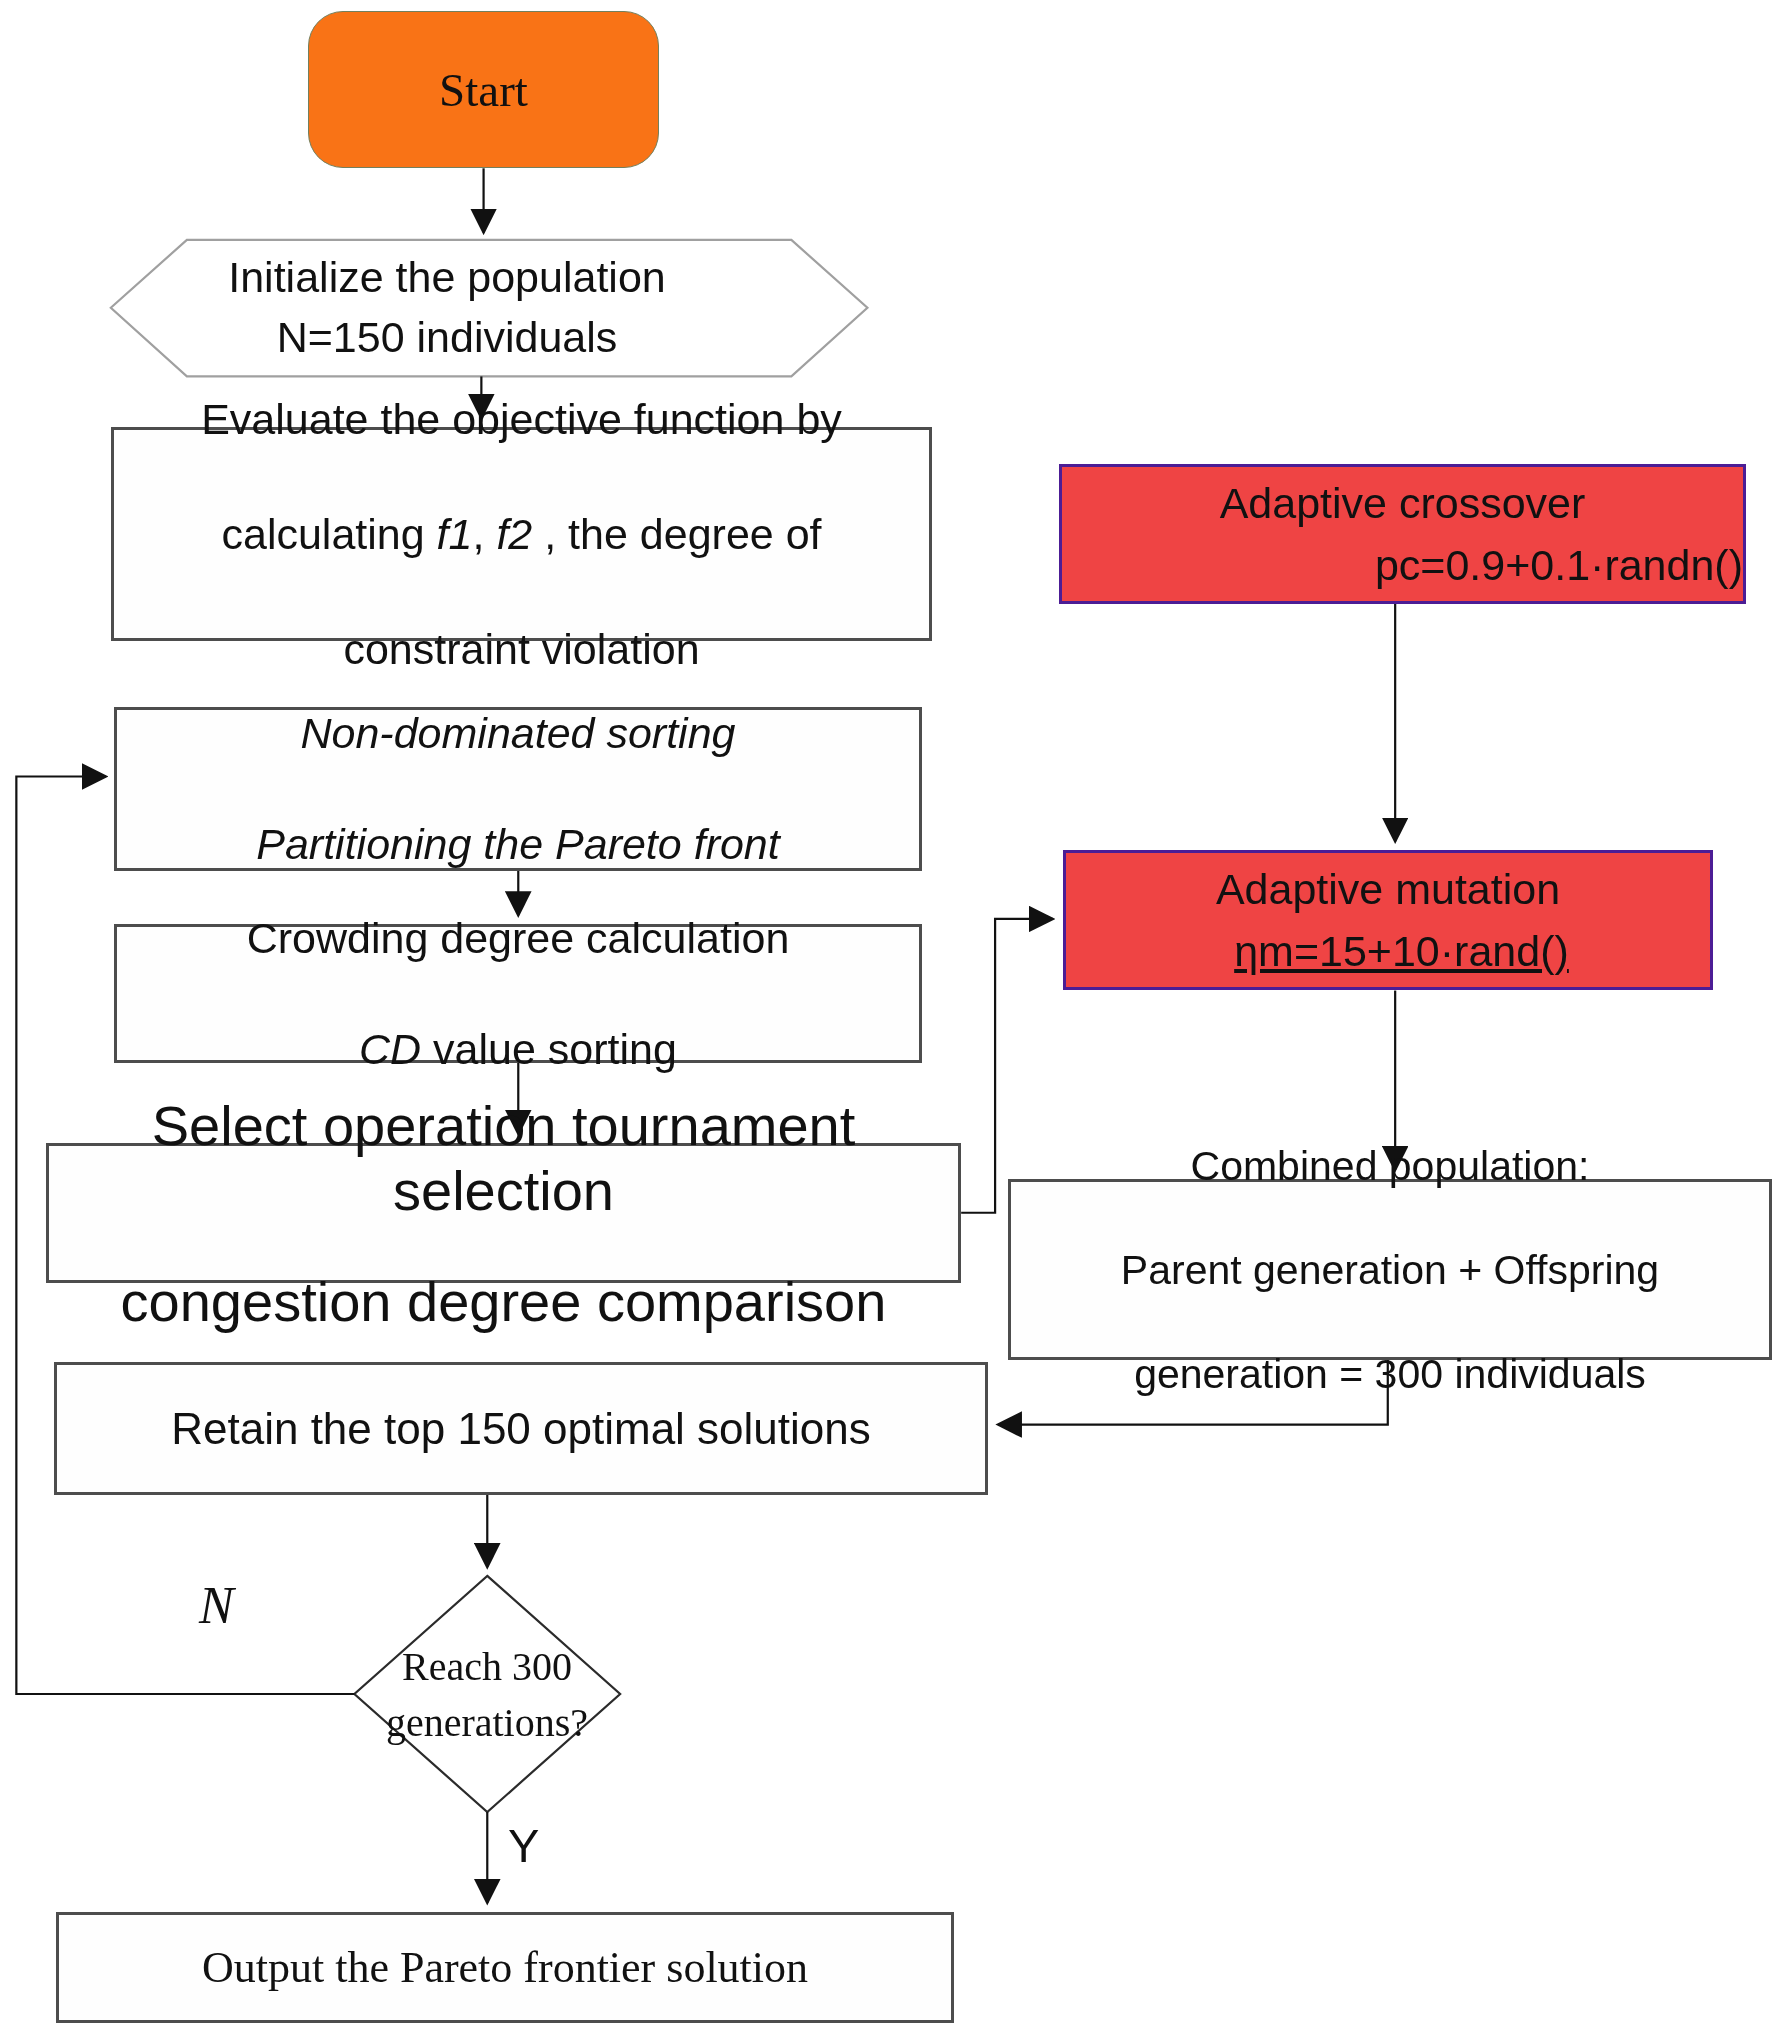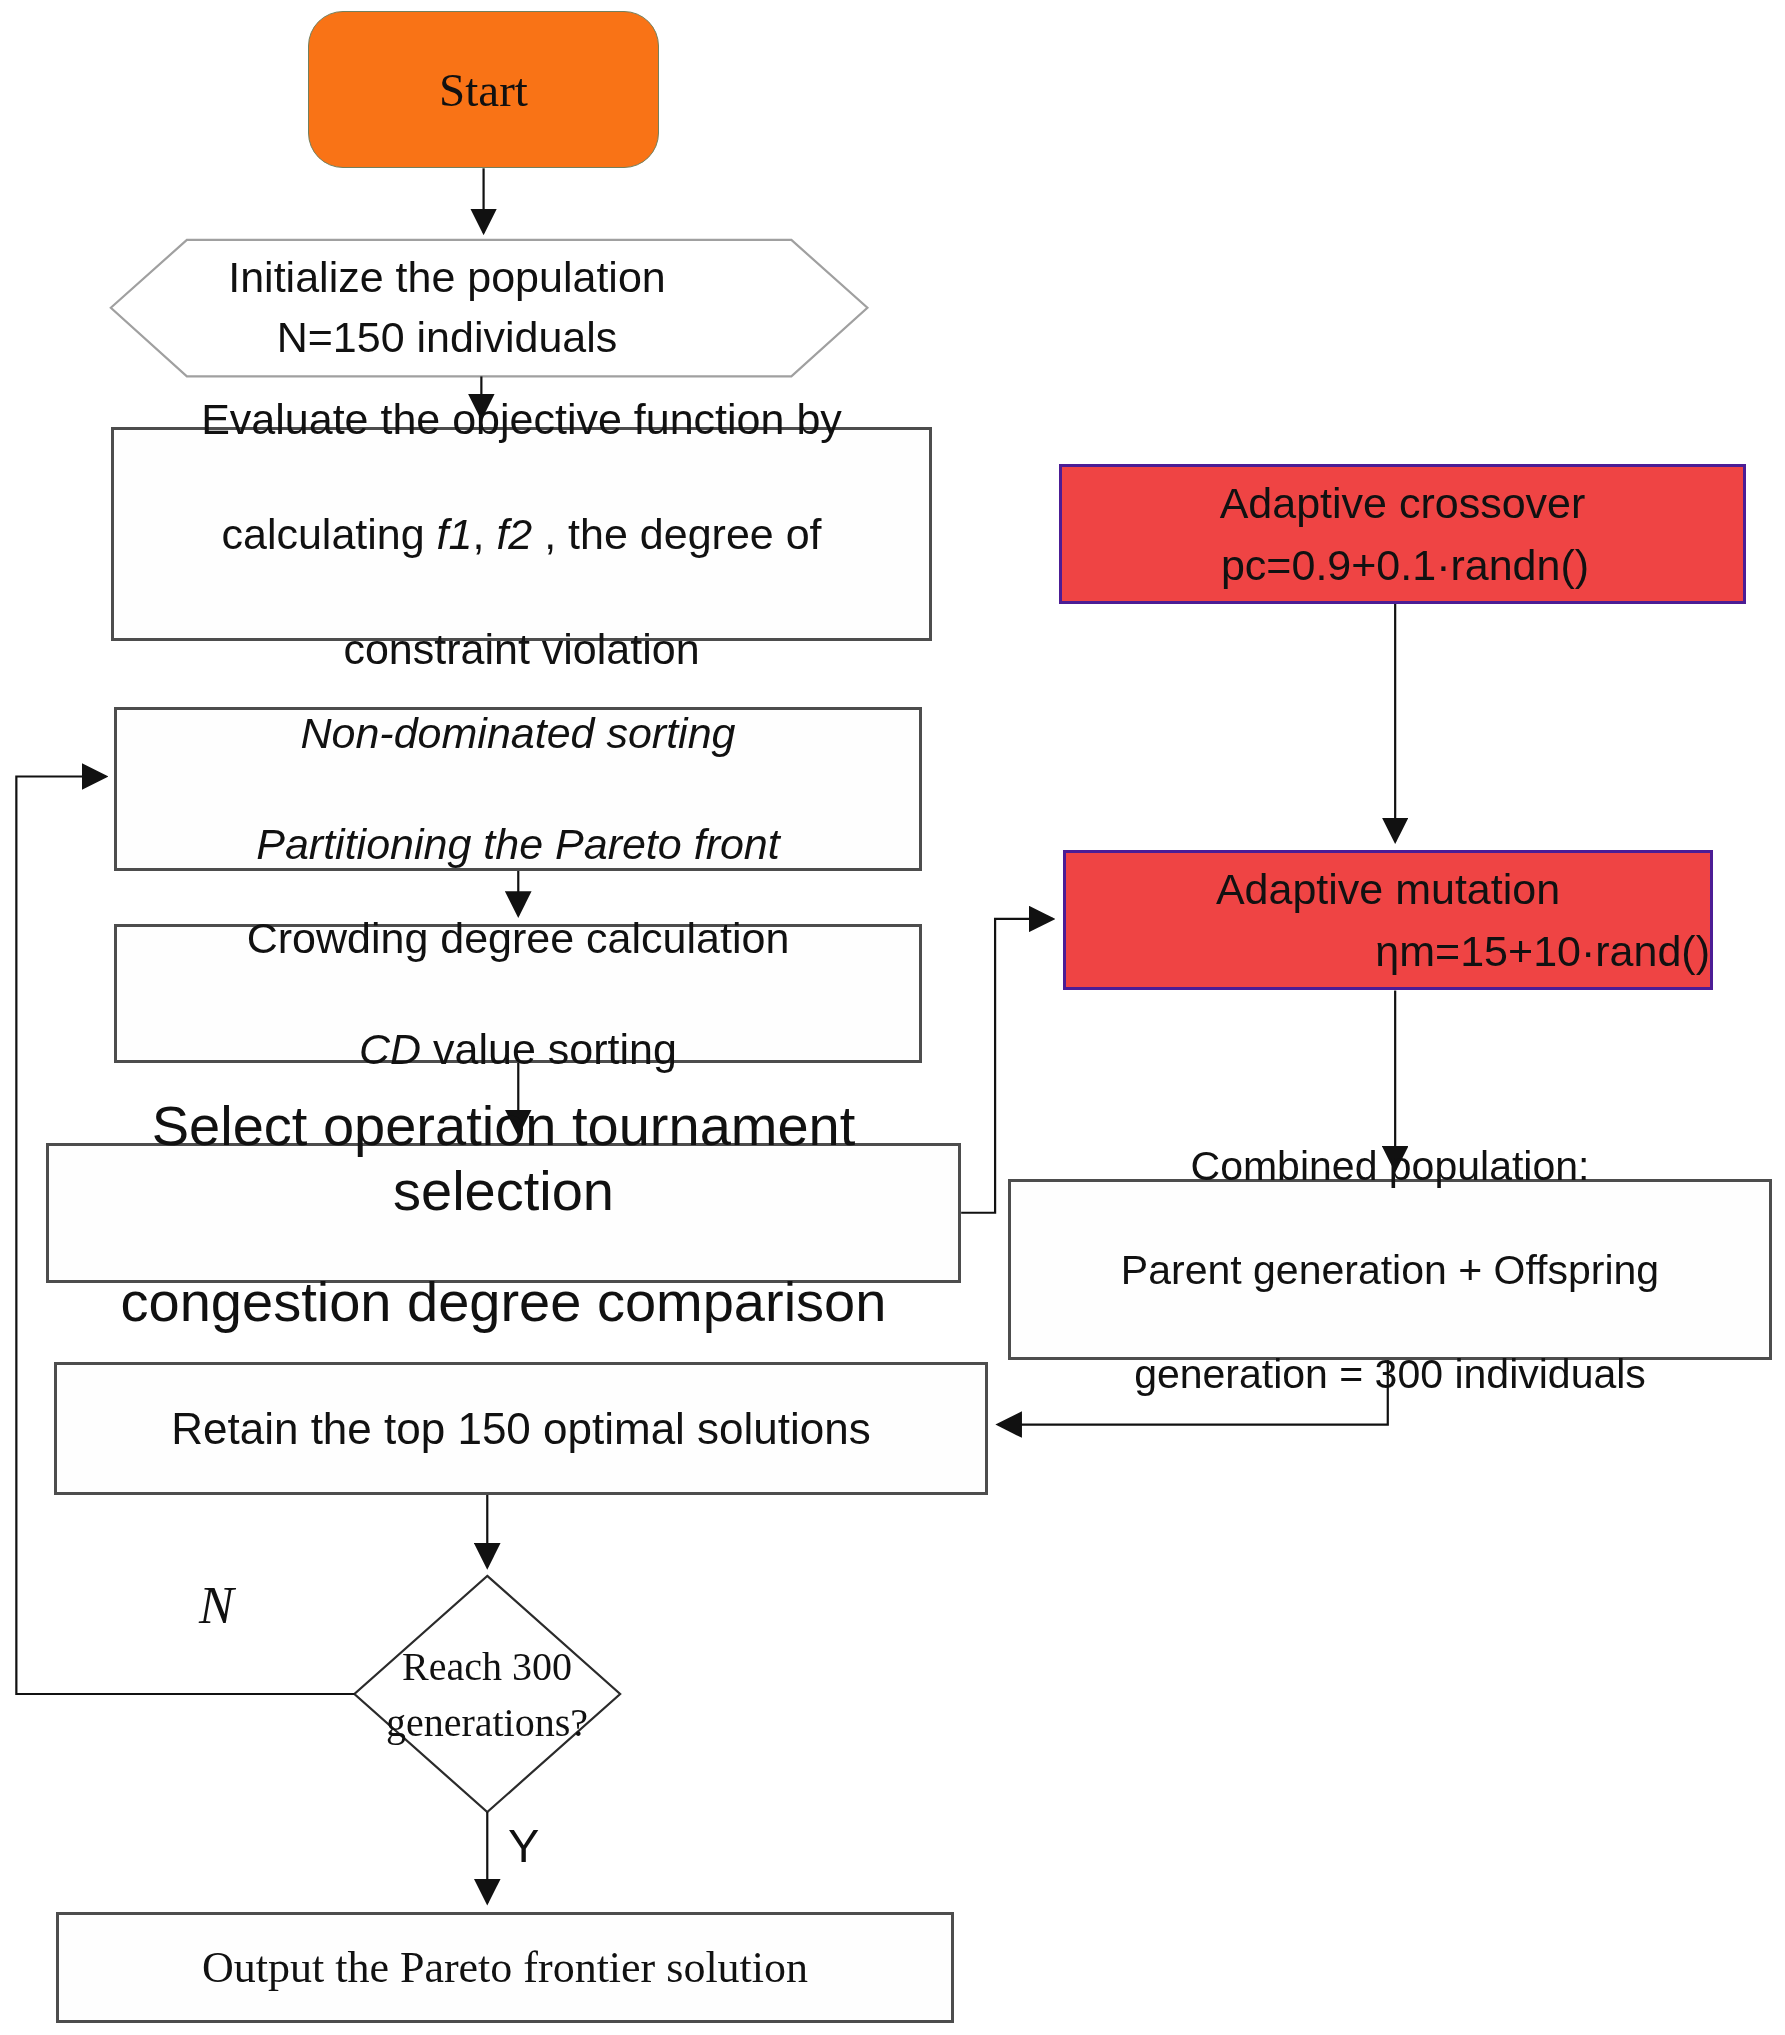--- a/index.html
+++ b/index.html
@@ -34,22 +34,22 @@
   .crowding .tline { line-height:65px; }
 
   .select { left:46px; top:1143px; width:915px; height:140px; font-size:56px; }
   .select .tline { line-height:65px; }
 
   .orange { background:#ef4444; border:3px solid #4c1d95; align-items:stretch; }
   .crossover { left:1059px; top:464px; width:687px; height:140px; font-size:43px; }
   .mutation  { left:1063px; top:850px; width:650px; height:140px; font-size:43px; }
   .orange .tline { line-height:62px; }
   .orange .center { text-align:center; }
-  .crossover .indent { text-align:center; padding-left:5px; }
-  .mutation  .indent { text-align:right; padding-left:27px; }
+  .crossover .indent { text-align:right; padding-left:5px; }
+  .mutation  .indent { text-align:center; padding-left:27px;text-decoration:underline; }
 
   .combined { left:1008px; top:1179px; width:764px; height:181px; font-size:41px; }
   .combined .tline { line-height:58px; }
 
   .retain { left:54px; top:1362px; width:934px; height:133px; font-size:44px; }
 
   .diamondText { left:354px; top:1628px; width:266px; height:133px;
     font-family:"Liberation Serif", serif; font-size:40px; }
   .diamondText .tline { line-height:56px; }
 

